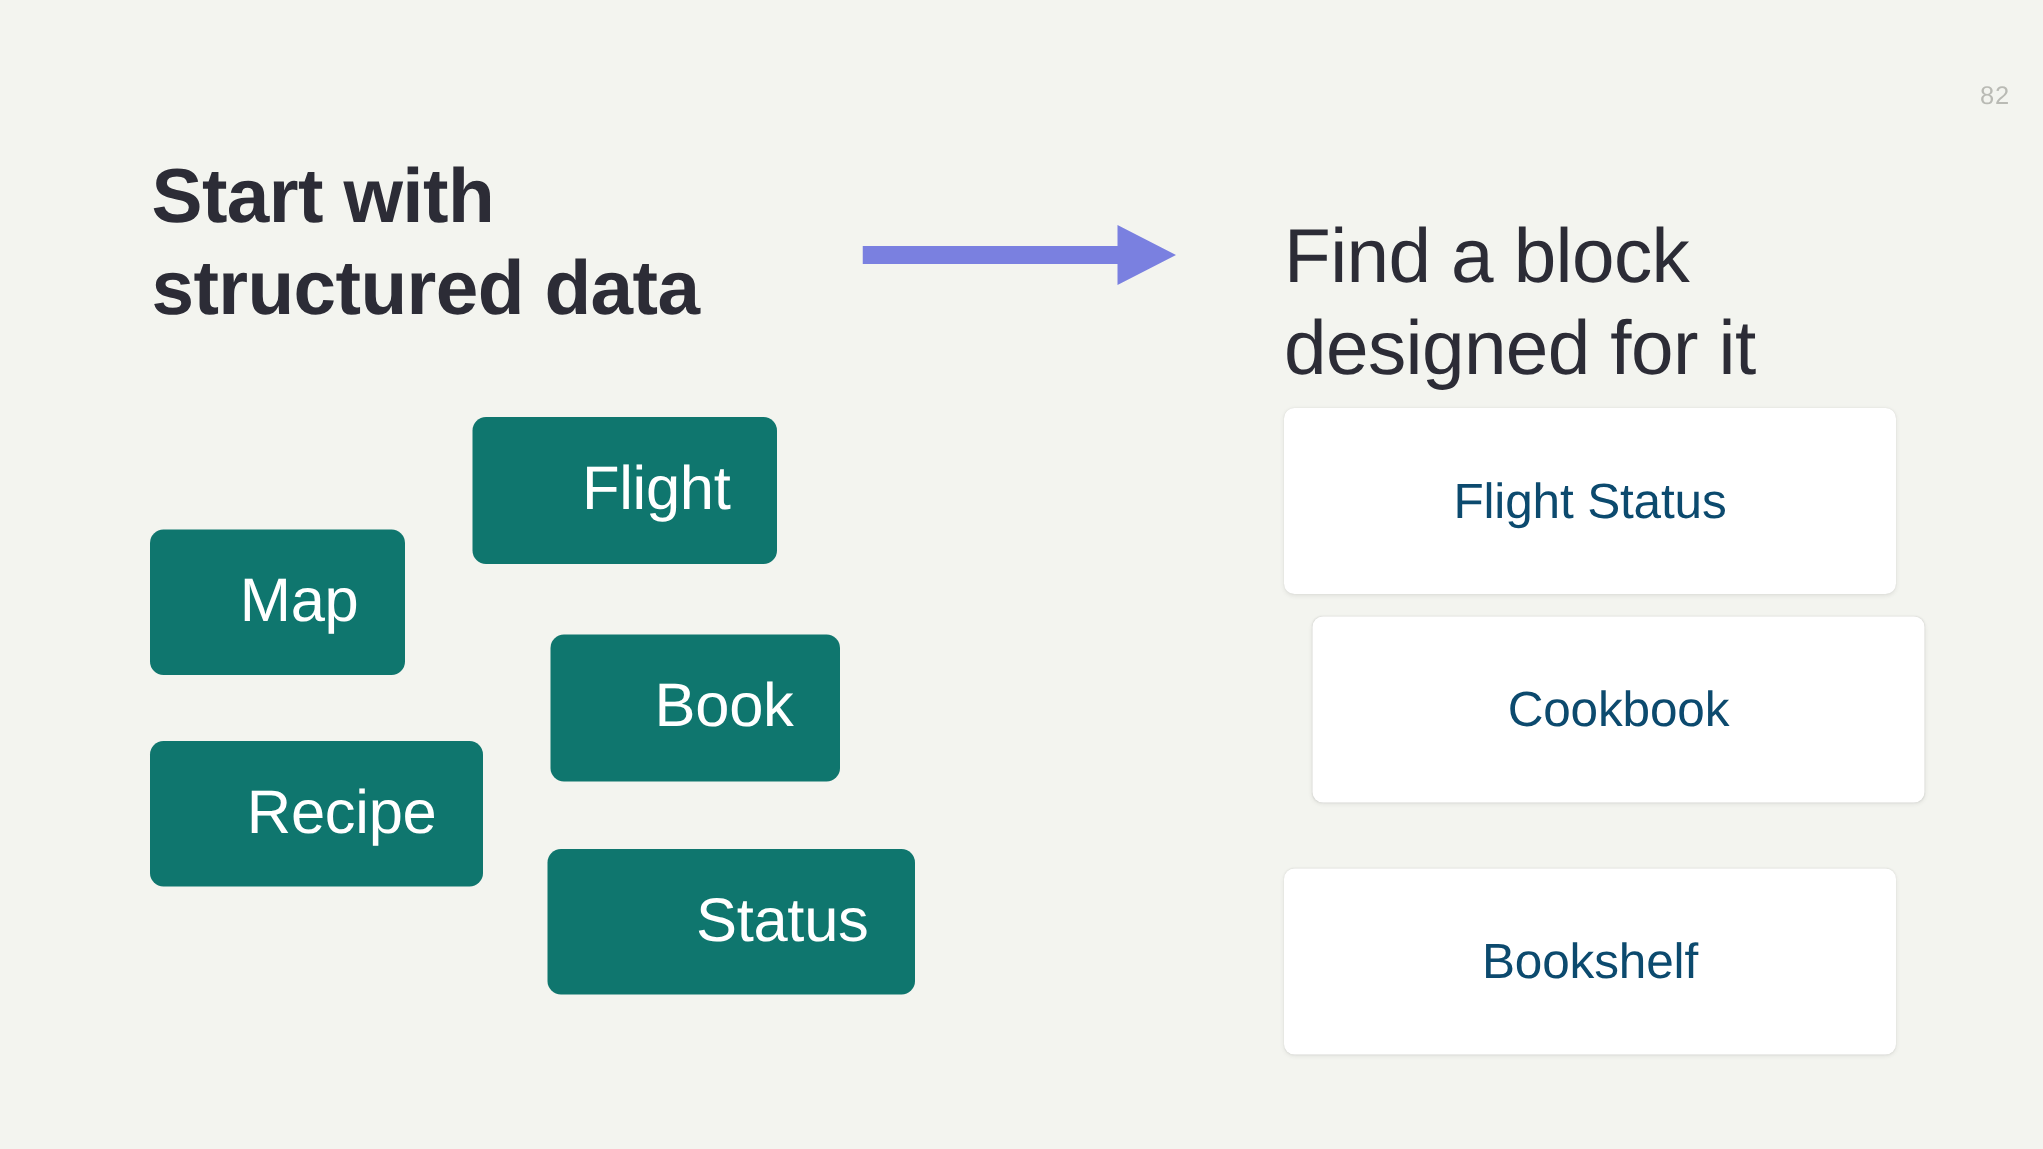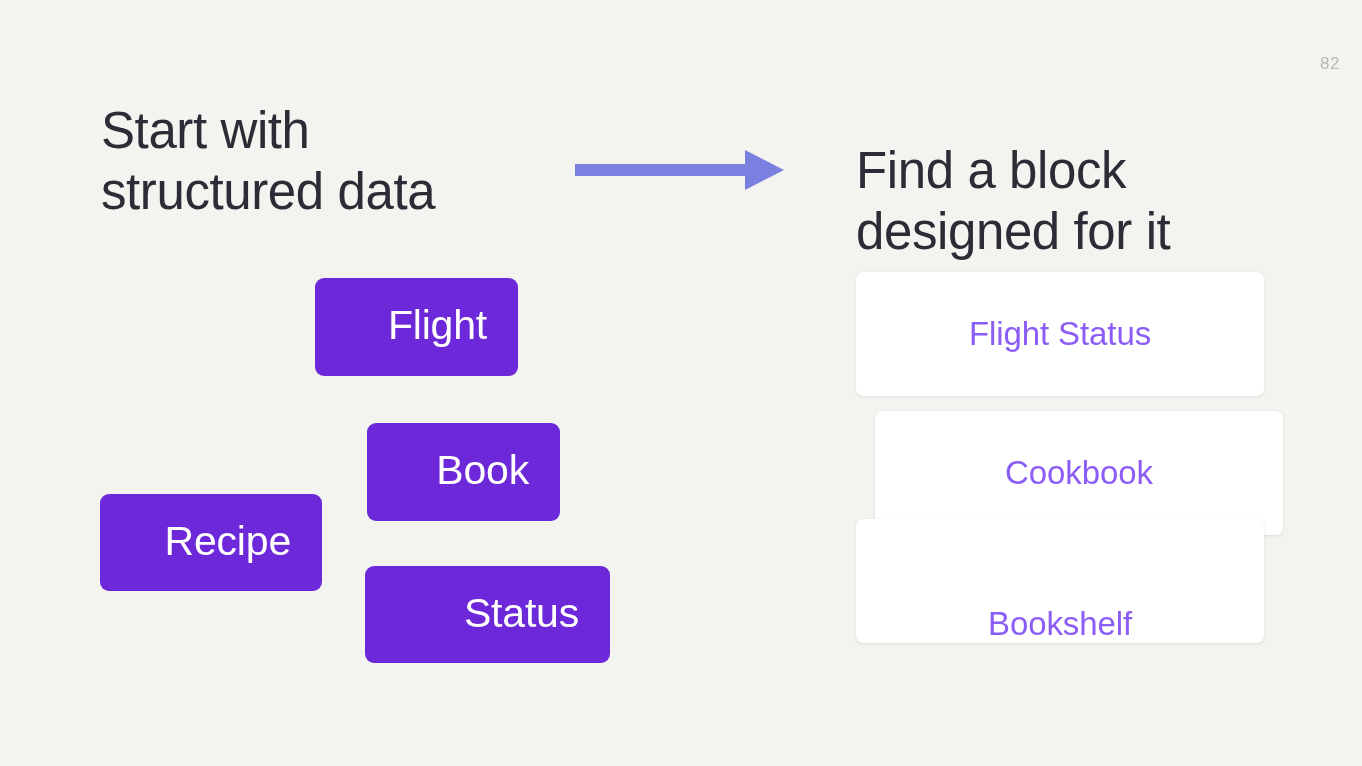--- a/index.html
+++ b/index.html
@@ -35,36 +35,36 @@
   
   .heading {
     position: absolute;
     font-size: 51px;
     line-height: 1.19;
     font-weight: 400;
     color: #2c2c36;
     letter-spacing: -0.4px;
     white-space: pre-line;
   }
-  .heading-left  { left: 101px; top: 101px; width: 460px; }
+  .heading-left  { left: 101px; top: 101px; width: 460px; font-weight: bold; }
   .heading-right { left: 856px; top: 101px; width: 470px; margin-top: 40px; }
 
   
   .arrow {
     position: absolute;
     left: 575px;
     top: 146px;
     width: 214px;
     height: 48px;
   }
 
   
   .chip {
     position: absolute;
-    background: #6d28d9;
+    background: #0f766e;
     border-radius: 9px;
     color: #ffffff;
     font-size: 41px;
     letter-spacing: -0.2px;
     display: flex;
     align-items: center;
     justify-content: flex-end;
     box-sizing: border-box;
     padding-right: 31px;
     padding-bottom: 3px;
@@ -80,40 +80,43 @@
     position: absolute;
     left: 856px;
     width: 408px;
     height: 124px;
     background: #ffffff;
     border-radius: 7px;
     box-shadow: 0 1px 3px rgba(60, 60, 60, 0.10), 0 0 1px rgba(60, 60, 60, 0.10);
     display: flex;
     align-items: center;
     justify-content: center;
-    color: #8b5cf6;
+    color: #0c4a6e;
     font-size: 33px;
     letter-spacing: -0.1px;
   }
   .card-0 { top: 272px; }
   .card-1 { top: 411px; margin-left: 19px; }
-  .card-2 { top: 519px; align-items: flex-end; }
+  .card-2 { top: 579px; }
 </style>
 </head>
 <body>
 
 <div class="slide">
 
   <div class="page-number">82</div>
 
   <div class="heading heading-left">Start with
 structured data</div>
 
   <div class="chip chip-flight">
     <span>Flight</span>
+  </div>
+  <div class="chip chip-map">
+    <span>Map</span>
   </div>
   <div class="chip chip-recipe">
     <span>Recipe</span>
   </div>
   <div class="chip chip-book">
     <span>Book</span>
   </div>
   <div class="chip chip-product">
     <span>Status</span>
   </div>

